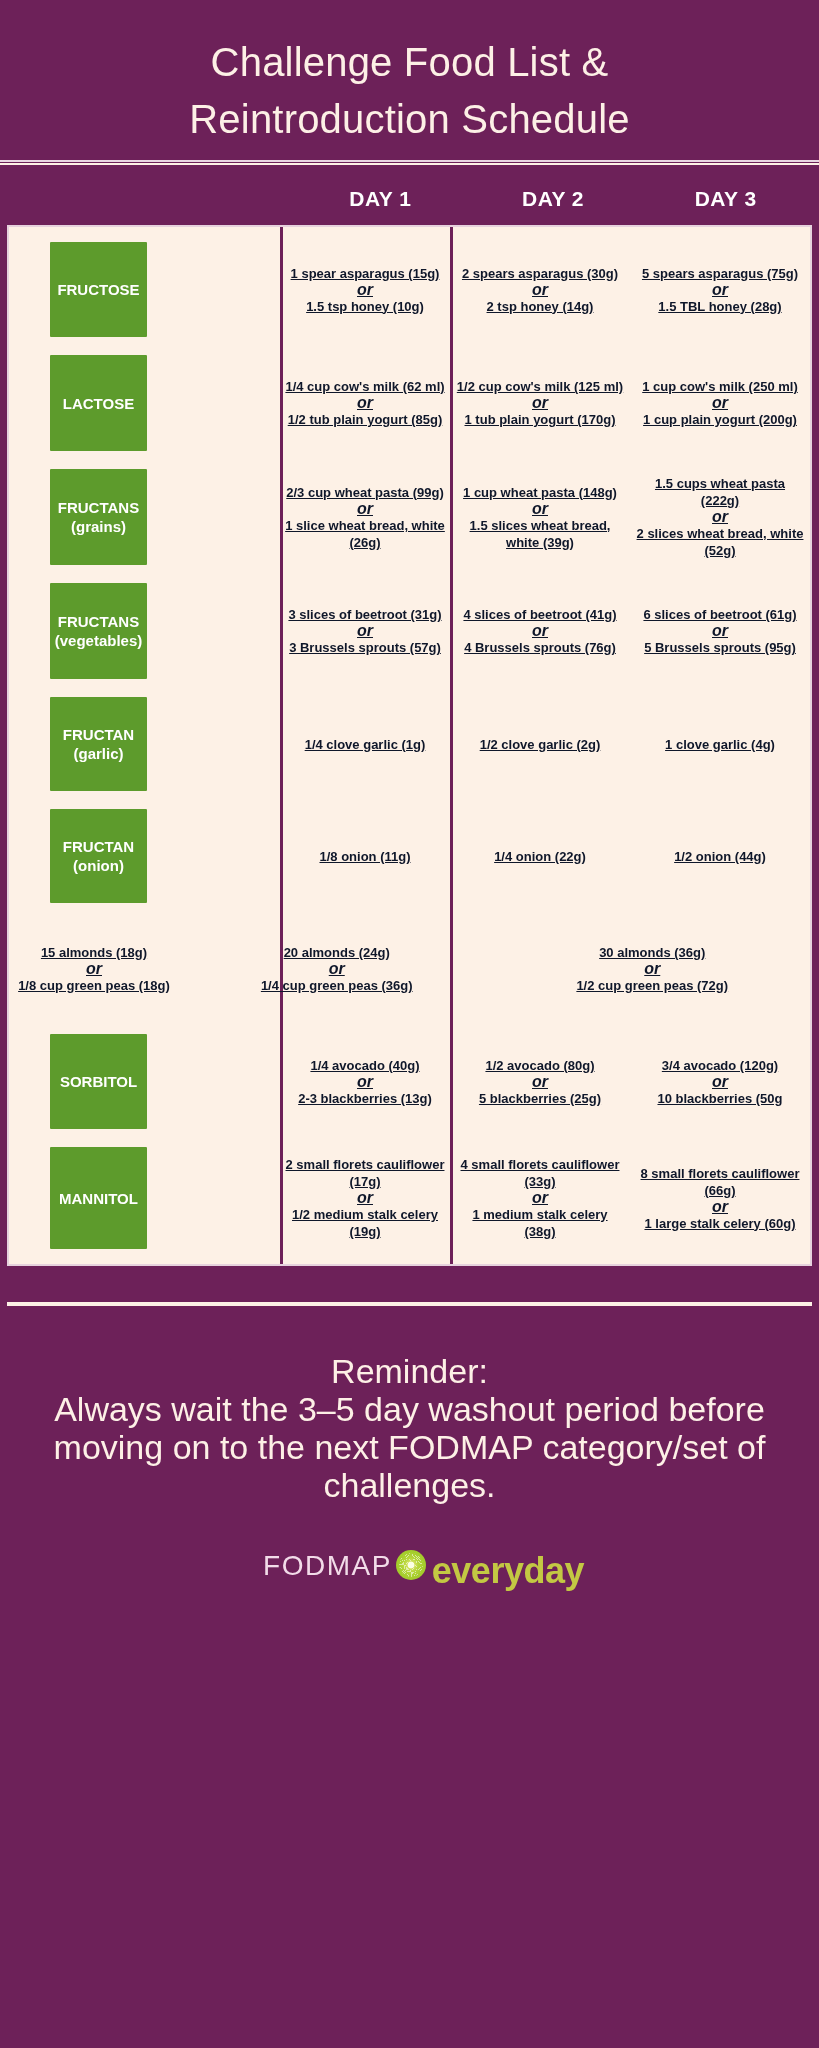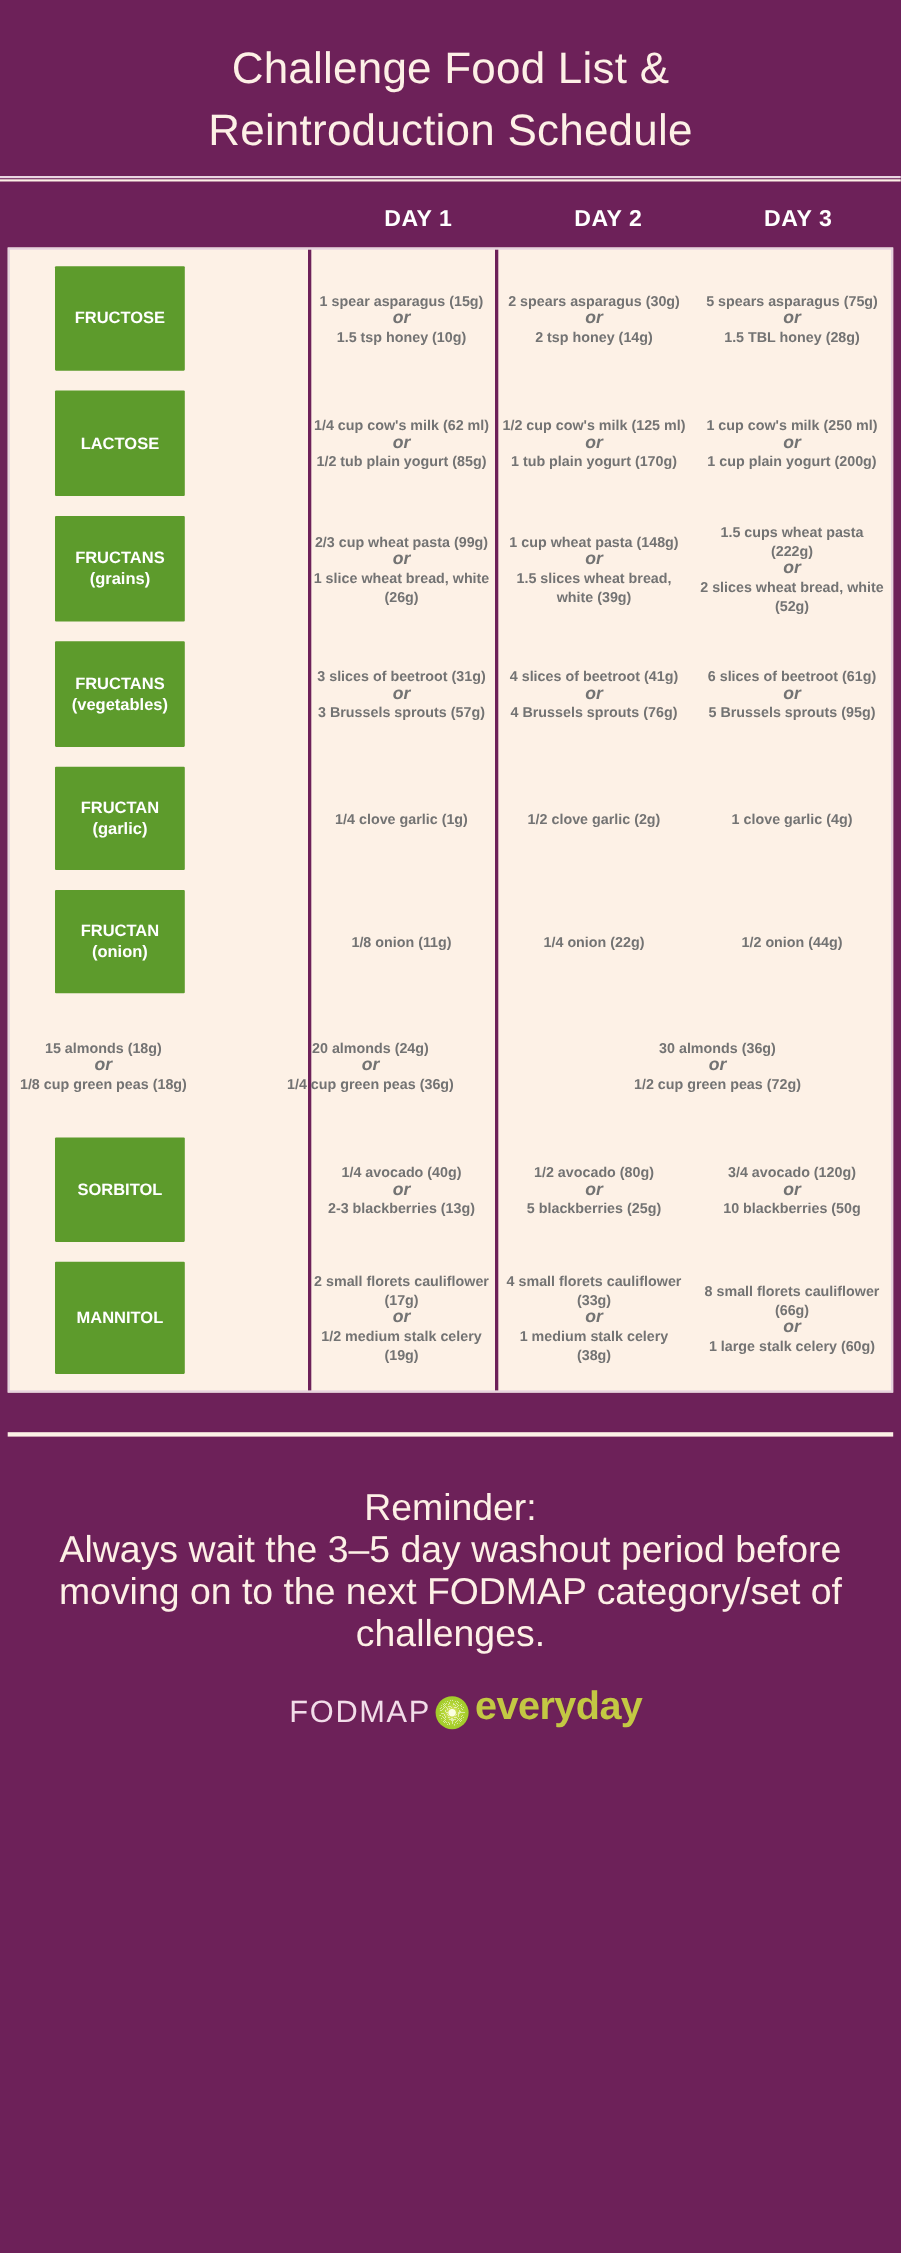--- a/index.html
+++ b/index.html
@@ -81,45 +81,46 @@
     width: 271px;
     flex: 0 0 271px;
     display: flex;
     align-items: center;
     padding-left: 41px;
     position: relative;
   }
   .tag {
     background: #5d9b2c;
     color: #ffffff;
-    width: 118px;
+    width: 97px;
     display: flex;
     flex-direction: column;
     align-items: center;
     justify-content: center;
     text-align: center;
     font-weight: bold;
     font-size: 15px;
     line-height: 19px;
     border-radius: 1px;
   }
   .tag .sub { font-size: 15px; font-weight: bold; }
 
   .day-col {
     flex: 1 1 0;
     display: flex;
     flex-direction: column;
     align-items: center;
     justify-content: center;
     text-align: center;
     padding: 4px 6px;
-    color: #737373;
+    color: #0f172a;
     font-size: 13px;
     font-weight: bold;
     line-height: 17px;
+    text-decoration: underline;
   }
   .day-col.first {
     flex: 0 0 170px;
     width: 170px;
     padding: 4px 3px;
   }
   .day-col .orword {
     font-style: italic;
     font-weight: bold;
     font-size: 16px;
@@ -138,23 +139,23 @@
     padding: 46px 36px 0 36px;
   }
   .reminder-line {
     color: #fdf0e6;
     font-size: 34px;
     line-height: 38px;
     font-weight: 400;
   }
 
   .logo {
-    margin-top: 26px;
-    display: flex;
-    align-items: flex-end;
+    margin-top: 46px;
+    display: flex;
+    align-items: flex-start;
     justify-content: center;
     gap: 0px;
     padding-left: 28px;
   }
   .logo-fodmap {
     color: #f2dce9;
     font-size: 28px;
     letter-spacing: 1.5px;
     font-weight: 400;
   }

